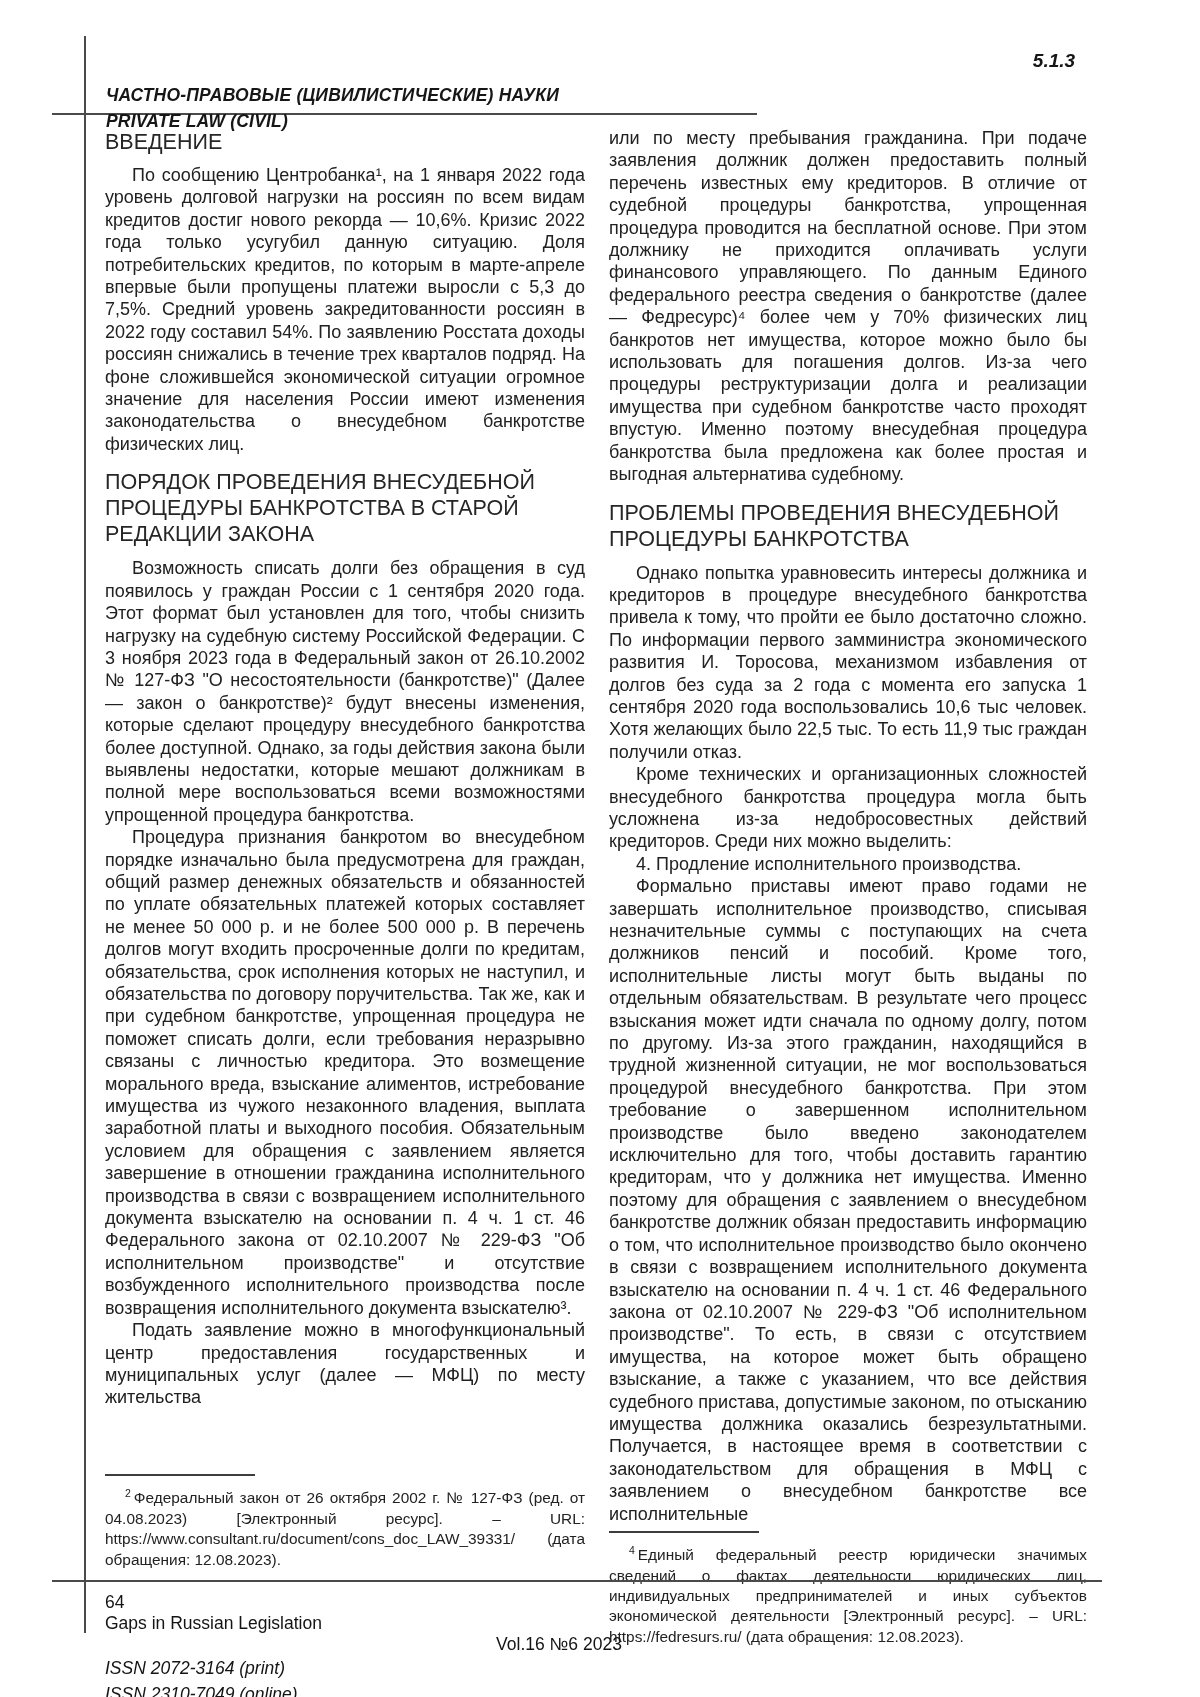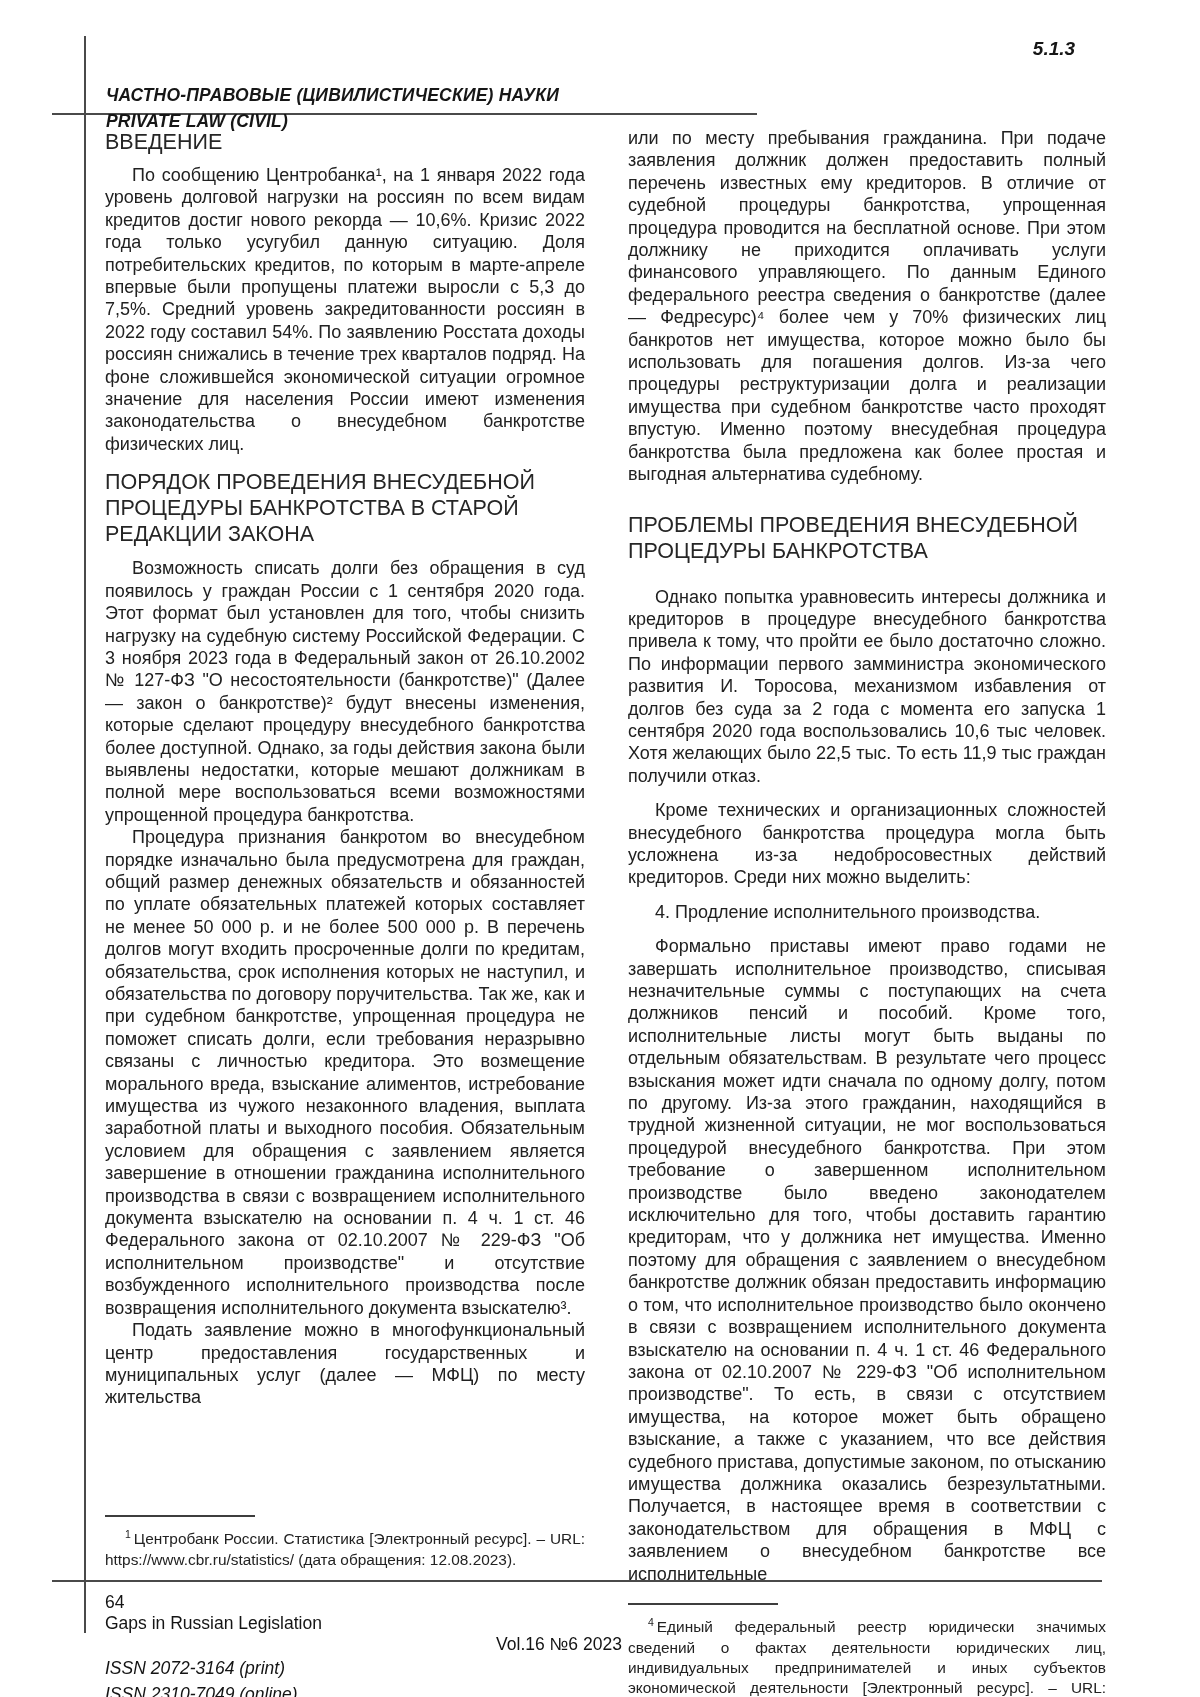--- a/index.html
+++ b/index.html
@@ -7,27 +7,27 @@
     position:relative;width:1200px;height:1697px;background:#ffffff;
     font-family:"Liberation Sans",sans-serif;color:#1e1e1e;overflow:hidden;
   }
   
   .vrule{position:absolute;left:84px;top:36px;width:2px;height:1597px;background:#4a4a4a;}
   .header-rule{position:absolute;left:52px;top:113px;width:705px;height:2px;background:#4a4a4a;}
   .footer-rule{position:absolute;left:52px;top:1580px;width:1050px;height:2px;background:#4a4a4a;}
   
   .header-block{position:absolute;left:106px;top:42px;width:700px;margin-top:40px;}
   .header-line{font-style:italic;font-weight:700;font-size:17.5px;line-height:26px;letter-spacing:.2px;color:#161616;}
-  .header-code{position:absolute;top:38px;left:1014px;width:80px;text-align:center;
+  .header-code{position:absolute;top:50px;left:1014px;width:80px;text-align:center;
     font-style:italic;font-weight:700;font-size:19px;color:#161616;}
   
   .col{position:absolute;top:127px;width:480px;height:1443px;display:flex;flex-direction:column;
     text-align:justify;hyphens:auto;}
   .col-left{left:105px;}
-  .col-right{left:628px;width:478px;gap:12px;}
+  .col-right{left:609px;width:478px;}
   .head{font-size:21.5px;line-height:26px;font-weight:400;margin:14px 0 10px;text-align:left;
     color:#262626;hyphens:none;}
   .head.first{margin-top:2px;margin-bottom:9px;}
   .para{margin:0;font-size:18px;line-height:22.4px;color:#212121;}
   .para.indent{text-indent:27px;}
   
   .fnblock{margin-top:auto;padding-top:6px;}
   .fn-rule{width:150px;border-top:2.5px solid #3d3d3d;margin-bottom:7px;}
   .footnote{font-size:15.4px;line-height:20.4px;text-align:justify;text-indent:20px;
     overflow-wrap:anywhere;color:#222;}
@@ -57,21 +57,21 @@
   <section class="col col-left">
     <h2 class="head first">ВВЕДЕНИЕ</h2>
     <p class="para indent">По сообщению Центробанка¹, на 1 января 2022 года уровень долговой нагрузки на россиян по всем видам кредитов достиг нового рекорда — 10,6%. Кризис 2022 года только усугубил данную ситуацию. Доля потребительских кредитов, по которым в марте-апреле впервые были пропущены платежи выросли с 5,3 до 7,5%. Средний уровень закредитованности россиян в 2022 году составил 54%. По заявлению Росстата доходы россиян снижались в течение трех кварталов подряд. На фоне сложившейся экономической ситуации огромное значение для населения России имеют изменения законодательства о внесудебном банкротстве физических лиц.</p>
     <h2 class="head">ПОРЯДОК ПРОВЕДЕНИЯ ВНЕСУДЕБНОЙ ПРОЦЕДУРЫ БАНКРОТСТВА В СТАРОЙ РЕДАКЦИИ ЗАКОНА</h2>
     <p class="para indent">Возможность списать долги без обращения в суд появилось у граждан России с 1 сентября 2020 года. Этот формат был установлен для того, чтобы снизить нагрузку на судебную систему Российской Федерации. С 3 ноября 2023 года в Федеральный закон от 26.10.2002 № 127-ФЗ "О несостоятельности (банкротстве)" (Далее — закон о банкротстве)² будут внесены изменения, которые сделают процедуру внесудебного банкротства более доступной. Однако, за годы действия закона были выявлены недостатки, которые мешают должникам в полной мере воспользоваться всеми возможностями упрощенной процедура банкротства.</p>
     <p class="para indent">Процедура признания банкротом во внесудебном порядке изначально была предусмотрена для граждан, общий размер денежных обязательств и обязанностей по уплате обязательных платежей которых составляет не менее 50 000 р. и не более 500 000 р. В перечень долгов могут входить просроченные долги по кредитам, обязательства, срок исполнения которых не наступил, и обязательства по договору поручительства. Так же, как и при судебном банкротстве, упрощенная процедура не поможет списать долги, если требования неразрывно связаны с личностью кредитора. Это возмещение морального вреда, взыскание алиментов, истребование имущества из чужого незаконного владения, выплата заработной платы и выходного пособия. Обязательным условием для обращения с заявлением является завершение в отношении гражданина исполнительного производства в связи с возвращением исполнительного документа взыскателю на основании п. 4 ч. 1 ст. 46 Федерального закона от 02.10.2007 № 229-ФЗ "Об исполнительном производстве" и отсутствие возбужденного исполнительного производства после возвращения исполнительного документа взыскателю³.</p>
     <p class="para indent">Подать заявление можно в многофункциональный центр предоставления государственных и муниципальных услуг (далее — МФЦ) по месту жительства</p>
 
     <div class="fnblock">
       <div class="fn-rule"></div>
-      <div class="footnote"><sup>1</sup><span>Центробанк России. Статистика [Электронный ресурс]. – URL: https://www.cbr.ru/statistics/ (дата обращения: 12.08.2023).</span></div>
+      <div class="footnote"><sup>2</sup><span>Федеральный закон от 26 октября 2002 г. № 127-ФЗ (ред. от 04.08.2023) [Электронный ресурс]. – URL: https://www.consultant.ru/document/cons_doc_LAW_39331/ (дата обращения: 12.08.2023).</span></div>
     </div>
   </section>
 
   <section class="col col-right">
     <p class="para">или по месту пребывания гражданина. При подаче заявления должник должен предоставить полный перечень известных ему кредиторов. В отличие от судебной процедуры банкротства, упрощенная процедура проводится на бесплатной основе. При этом должнику не приходится оплачивать услуги финансового управляющего. По данным Единого федерального реестра сведения о банкротстве (далее — Федресурс)⁴ более чем у 70% физических лиц банкротов нет имущества, которое можно было бы использовать для погашения долгов. Из-за чего процедуры реструктуризации долга и реализации имущества при судебном банкротстве часто проходят впустую. Именно поэтому внесудебная процедура банкротства была предложена как более простая и выгодная альтернатива судебному.</p>
     <h2 class="head">ПРОБЛЕМЫ ПРОВЕДЕНИЯ ВНЕСУДЕБНОЙ ПРОЦЕДУРЫ БАНКРОТСТВА</h2>
     <p class="para indent">Однако попытка уравновесить интересы должника и кредиторов в процедуре внесудебного банкротства привела к тому, что пройти ее было достаточно сложно. По информации первого замминистра экономического развития И. Торосова, механизмом избавления от долгов без суда за 2 года с момента его запуска 1 сентября 2020 года воспользовались 10,6 тыс человек. Хотя желающих было 22,5 тыс. То есть 11,9 тыс граждан получили отказ.</p>
     <p class="para indent">Кроме технических и организационных сложностей внесудебного банкротства процедура могла быть усложнена из-за недобросовестных действий кредиторов. Среди них можно выделить:</p>
     <p class="para indent">4. Продление исполнительного производства.</p>
     <p class="para indent">Формально приставы имеют право годами не завершать исполнительное производство, списывая незначительные суммы с поступающих на счета должников пенсий и пособий. Кроме того, исполнительные листы могут быть выданы по отдельным обязательствам. В результате чего процесс взыскания может идти сначала по одному долгу, потом по другому. Из-за этого гражданин, находящийся в трудной жизненной ситуации, не мог воспользоваться процедурой внесудебного банкротства. При этом требование о завершенном исполнительном производстве было введено законодателем исключительно для того, чтобы доставить гарантию кредиторам, что у должника нет имущества. Именно поэтому для обращения с заявлением о внесудебном банкротстве должник обязан предоставить информацию о том, что исполнительное производство было окончено в связи с возвращением исполнительного документа взыскателю на основании п. 4 ч. 1 ст. 46 Федерального закона от 02.10.2007 № 229-ФЗ "Об исполнительном производстве". То есть, в связи с отсутствием имущества, на которое может быть обращено взыскание, а также с указанием, что все действия судебного пристава, допустимые законом, по отысканию имущества должника оказались безрезультатными. Получается, в настоящее время в соответствии с законодательством для обращения в МФЦ с заявлением о внесудебном банкротстве все исполнительные</p>

